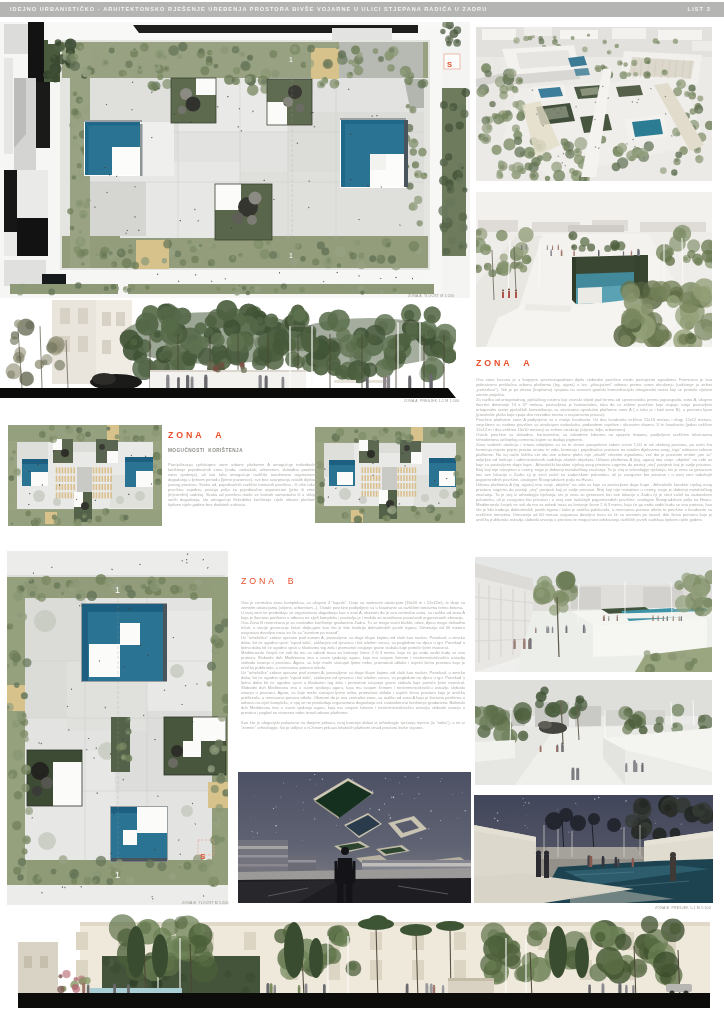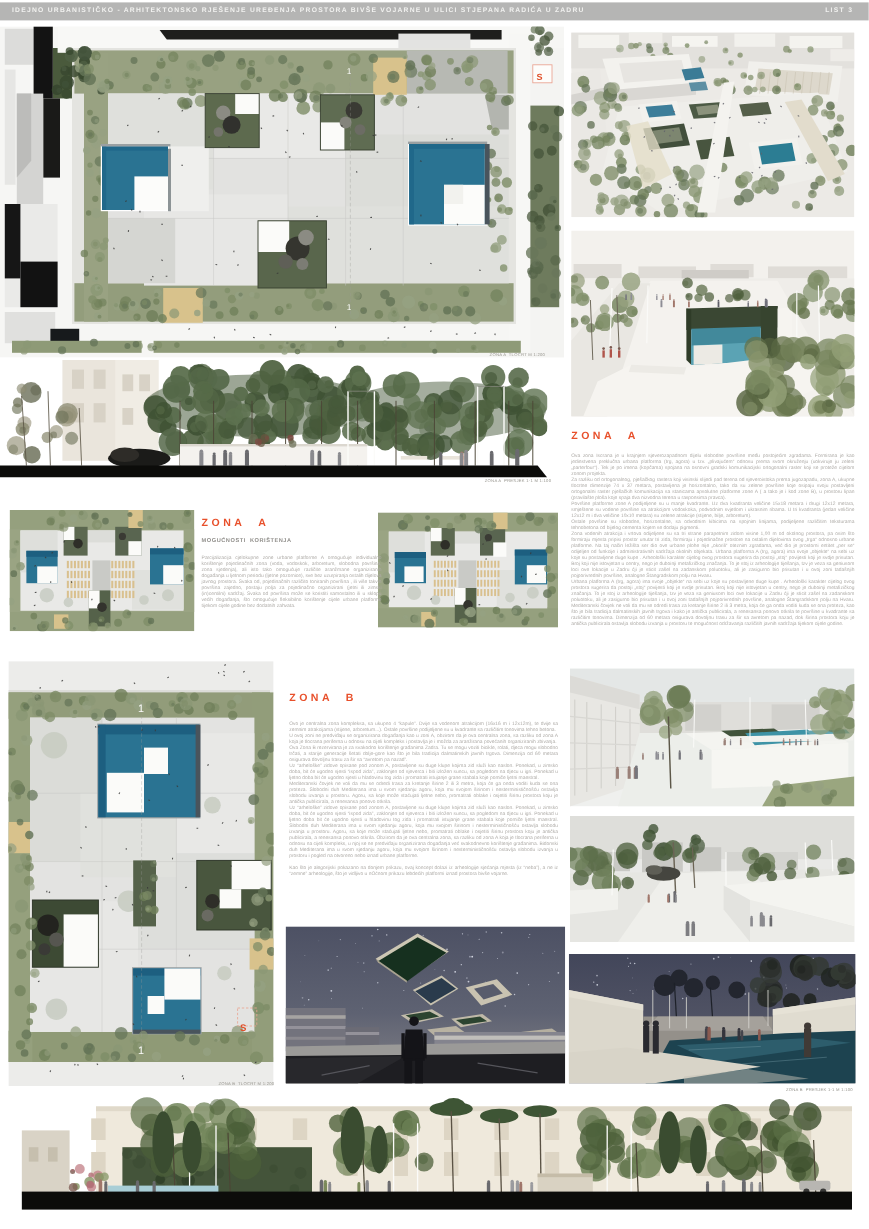--- a/index.html
+++ b/index.html
@@ -2216,21 +2216,21 @@
         <rect x="35.6" y="341.1" width="1.4" height="0.9" fill="#3a3a38" opacity="0.85" transform="rotate(107 35.6 341.1)"></rect>
         <rect x="145.9" y="345.5" width="1.4" height="0.9" fill="#3a3a38" opacity="0.85" transform="rotate(129 145.9 345.5)"></rect>
         <rect x="206.9" y="334.4" width="1.4" height="0.9" fill="#3a3a38" opacity="0.85" transform="rotate(152 206.9 334.4)"></rect>
         <rect x="74.0" y="335.0" width="1.4" height="0.9" fill="#3a3a38" opacity="0.85" transform="rotate(47 74.0 335.0)"></rect>
         <rect x="58.3" y="335.7" width="1.4" height="0.9" fill="#3a3a38" opacity="0.85" transform="rotate(81 58.3 335.7)"></rect>
         <rect x="196.4" y="344.2" width="1.4" height="0.9" fill="#3a3a38" opacity="0.85" transform="rotate(41 196.4 344.2)"></rect>
         <rect x="56.0" y="335.6" width="1.4" height="0.9" fill="#3a3a38" opacity="0.85" transform="rotate(105 56.0 335.6)"></rect>
       </g>
     </svg></div>
 <div class="cap" style="left:182px;top:901px;">ZONA B &nbsp;TLOCRT M 1:200</div>
-<div class="abs" style="left:241px;top:576px;font-size:8.8px;font-weight:bold;color:#e8502b;letter-spacing:2.9px;">ZONA&nbsp;&nbsp;B</div>
+<div class="abs" style="left:241px;top:576px;font-size:8.8px;font-weight:normal;color:#e8502b;letter-spacing:2.9px;">ZONA&nbsp;&nbsp;B</div>
 <div class="body-txt" style="left:241px;top:600px;width:224px;">Ovo je centralna zona kompleksa, sa ukupno 4 “kapule”. Dvije sa vodenom atrakcijom (16x16 m i 12x12m), te dvije sa zemnim atrakcijama (stijene, arboretum...). Ostale površine podijeljene su u kvadrante sa različitim tonovima tehno betona.<br>U ovoj zoni ne predviđaju se organizirana događanja kao u zoni A, obzirom da je ova centralna zona, sa razliku od zona A koja je tlocrana periferna u odnosu na cijeli kompleks i postavlja je i možda za aranžirana povećanih organiziranih zbivanja.<br>Ova Zona B rezervirana je za svakodno korištenje građanima Zadra. Tu se mogu voziti bicikle, rolati, djeca mogu slobodno trčati, a starije generacije šetati dolje-gore kao što je bila tradicija dalmatinskih javnih trgova. Dimenzija od 60 metara osigurava dovoljnu trasu za šir sa “avretom pa nazad”.<br>Uz “arheloške” zidove opisane pod zonom A, postavljene su duge klupe kojima zid služi kao naslon. Ponekad, u zimsko doba, bit će ugodno sjesti “ispod zida”, zaklonjen od sjeverca i biti izložen suncu, sa pogledom na djecu u igri. Ponekad u ljetno doba bit će ugodno sjesti u hladovinu tog zida i promatrati istujanje grane stabala koje pomiče ljetni maestral.<br>Mediteranski čovjek ne voli da mu se odredi trasa za kretanje širine 2 ili 3 metra, koja će ga onda voditi kuda se ona proteza. Slobodni duh Mediterana ima u svom sjedanju agoru, koja mu svojom širinom i nesterminističnošću ostavlja slobodu izvanja u prostoru. Agoru,  sa koje može staćujati ljetne nebo, promatrati oblake i osjetiti širinu prostora koju je antička publicirala, a renesansa ponovo otkrila.<br>Uz “arheloške” zidove opisane pod zonom A, postavljene su duge klupe kojima zid služi kao naslon. Ponekad, u zimsko doba, bit će ugodno sjesti “ispod zida”, zaklonjen od sjeverca i biti izložen suncu, sa pogledom na djecu u igri. Ponekad u ljetno doba bit će ugodno sjesti u hladovinu tog zida i promatrati istujanje grane stabala koje pomiče ljetni maestral. Slobodni duh Mediterana ima u svom sjedanju agoru, koja mu svojom širinom i nesterminističnošću ostavlja slobodu izvanja u prostoru. Agoru, sa koje može staćujati ljetne nebo, promatrati oblake i osjetiti širinu prostora koju je antička publicirala, a renesansa ponovo otkrila. Obzirom da je ova centralna zona, sa razliku od zona A koja je tlocrana periferna u odnosu na cijeli kompleks, u njoj se ne predviđaju organizirana događanja već svakodnevno korištenje građanima. Bidonski duh Mediterana ima u svom sjedanju agoru, koja mu svojom širinom i nesterminističnošću ostavlja slobodu izvanja u prostoru i pogled na otvoreno nebo iznad urbane platforme.<br><br>Kao što je alegorijski pokazano na donjem prikazu, ovaj koncept dolazi iz arheologije sjećanja mjesta (iz “neba”), a ne iz “zemne” arheologije, što je vidljivo u nOćnom prikazu lebdećih platformi iznad prostora bivše vojarne.</div>
 <div class="abs" style="left:475px;top:557px;width:237px;height:115px;"><svg width="237" height="115" viewBox="0 0 237 115" xmlns="http://www.w3.org/2000/svg">
       <rect width="237" height="115" fill="#eff0ee"></rect>
       <rect y="0" width="237" height="30" fill="#e4e7e6"></rect>
       <g>
         <polygon points="0,6 58,22 58,96 0,115" fill="#e8e7e3"></polygon>
         <polygon points="0,6 58,22 58,34 0,20" fill="#dcdbd7"></polygon>
         <g stroke="#c9c8c4" stroke-width="0.7">
           <line x1="4" y1="26" x2="4" y2="106"></line>
           <line x1="14" y1="28" x2="14" y2="103"></line>

